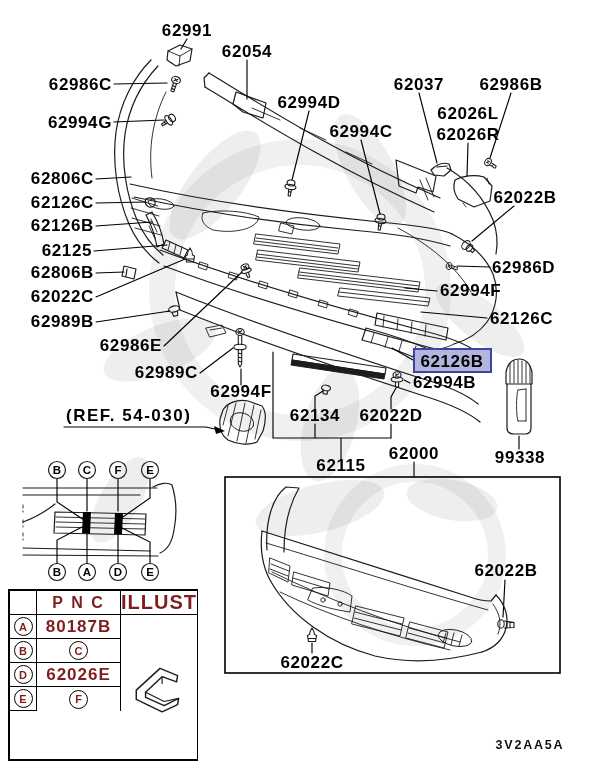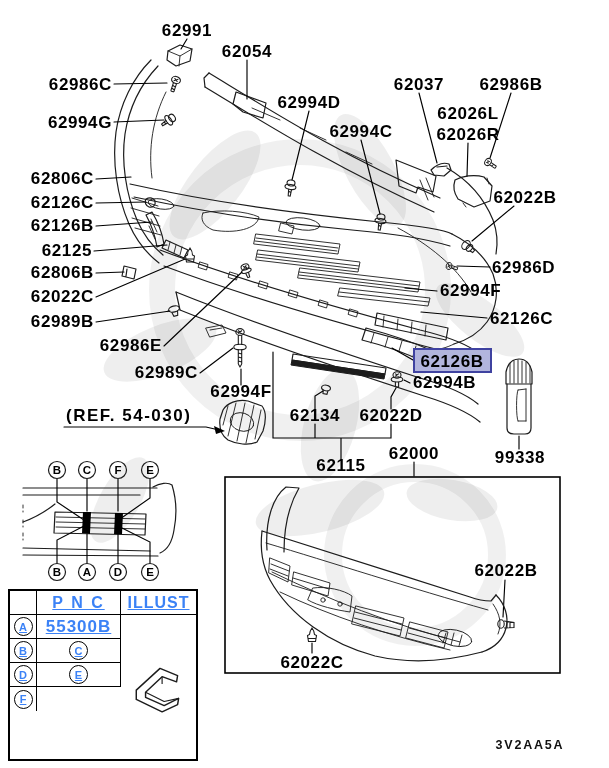--- a/index.html
+++ b/index.html
@@ -13,25 +13,25 @@
   .lbl-ref{font:700 17px "Liberation Sans",sans-serif;letter-spacing:1.5px;fill:#000;}
   .lbl-code{font:700 12.5px "Liberation Sans",sans-serif;letter-spacing:1.8px;fill:#111;}
   .lgltr{font:700 11.5px "Liberation Sans",sans-serif;fill:#000;}
   .wm{fill:#000;fill-opacity:.065;}
   .wm2{fill:none;stroke:#000;stroke-opacity:.06;}
   
   .pnc-table{position:absolute;left:8px;top:589px;width:186px;border:2px solid #000;background:#fff;
              display:grid;grid-template-columns:27px 84px 1fr;grid-template-rows:repeat(7,24px);}
   .cell{display:flex;align-items:center;justify-content:center;
         border-right:1.5px solid #000;border-bottom:1.5px solid #000;
-        font:700 17px "Liberation Sans",sans-serif;letter-spacing:1px;color:#3b82f6;background:#fff;text-decoration:underline;}
+        font:700 17px "Liberation Sans",sans-serif;letter-spacing:1px;color:#7f1d1d;background:#fff;}
   .cell.lastcol{border-right:none;}
   .cell.lastrow{border-bottom:none;}
   .cell.hdr{letter-spacing:2px;font-size:16px;}
-  .cell.hdr-illust{letter-spacing:1px;font-size:16px;}
+  .cell.hdr-illust{letter-spacing:1px;font-size:20px;}
   .illust-cell{grid-column:3;grid-row:2/8;border-right:none;border-bottom:none;
                display:flex;align-items:center;justify-content:center;background:#fff;}
   .circ{width:17px;height:17px;border:1.6px solid #000;border-radius:50%;
         display:flex;align-items:center;justify-content:center;
         font:700 11px "Liberation Sans",sans-serif;letter-spacing:0;}
 </style>
 </head>
 <body>
 
 <div class="stage">
@@ -380,30 +380,31 @@
 </svg>
 
 <div class="pnc-table">
   <div class="cell hdr"></div>
   <div class="cell hdr">P N C</div>
   <div class="cell hdr-illust cell lastcol">ILLUST</div>
 
   <div class="cell">
         <span class="circ">A</span>
       </div>
-  <div class="cell">55300B</div>
+  <div class="cell">80187B</div>
   <div class="cell">
         <span class="circ">B</span>
       </div>
   <div class="cell">
         <span class="circ">C</span>
       </div>
   <div class="cell">
         <span class="circ">D</span>
       </div>
+  <div class="cell">62026E</div>
   <div class="cell">
         <span class="circ">E</span>
       </div>
   <div class="cell lastrow">
         <span class="circ">F</span>
       </div>
 
   <div class="illust-cell">
     <svg width="62" height="60" viewBox="0 0 60 58">
       <g fill="none" stroke="#1c1c1c" stroke-width="1.4" stroke-linejoin="round">

